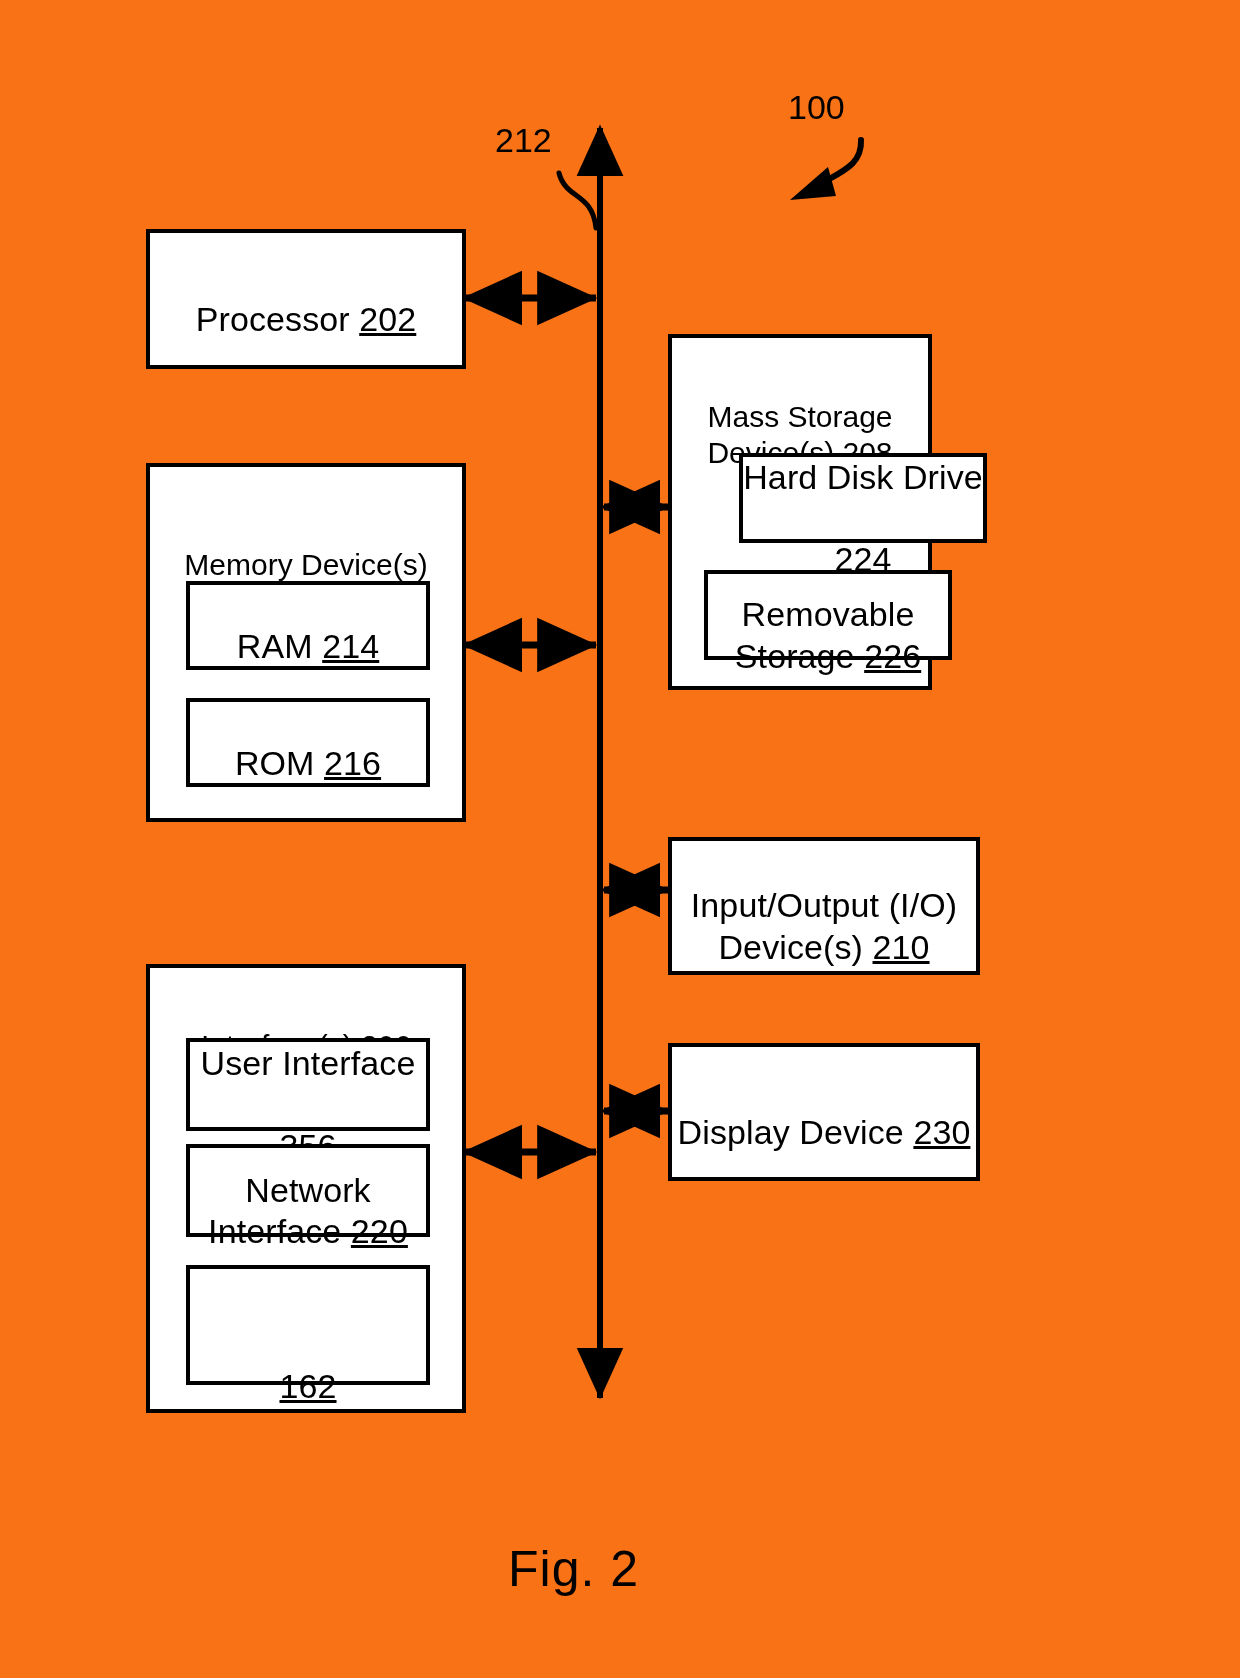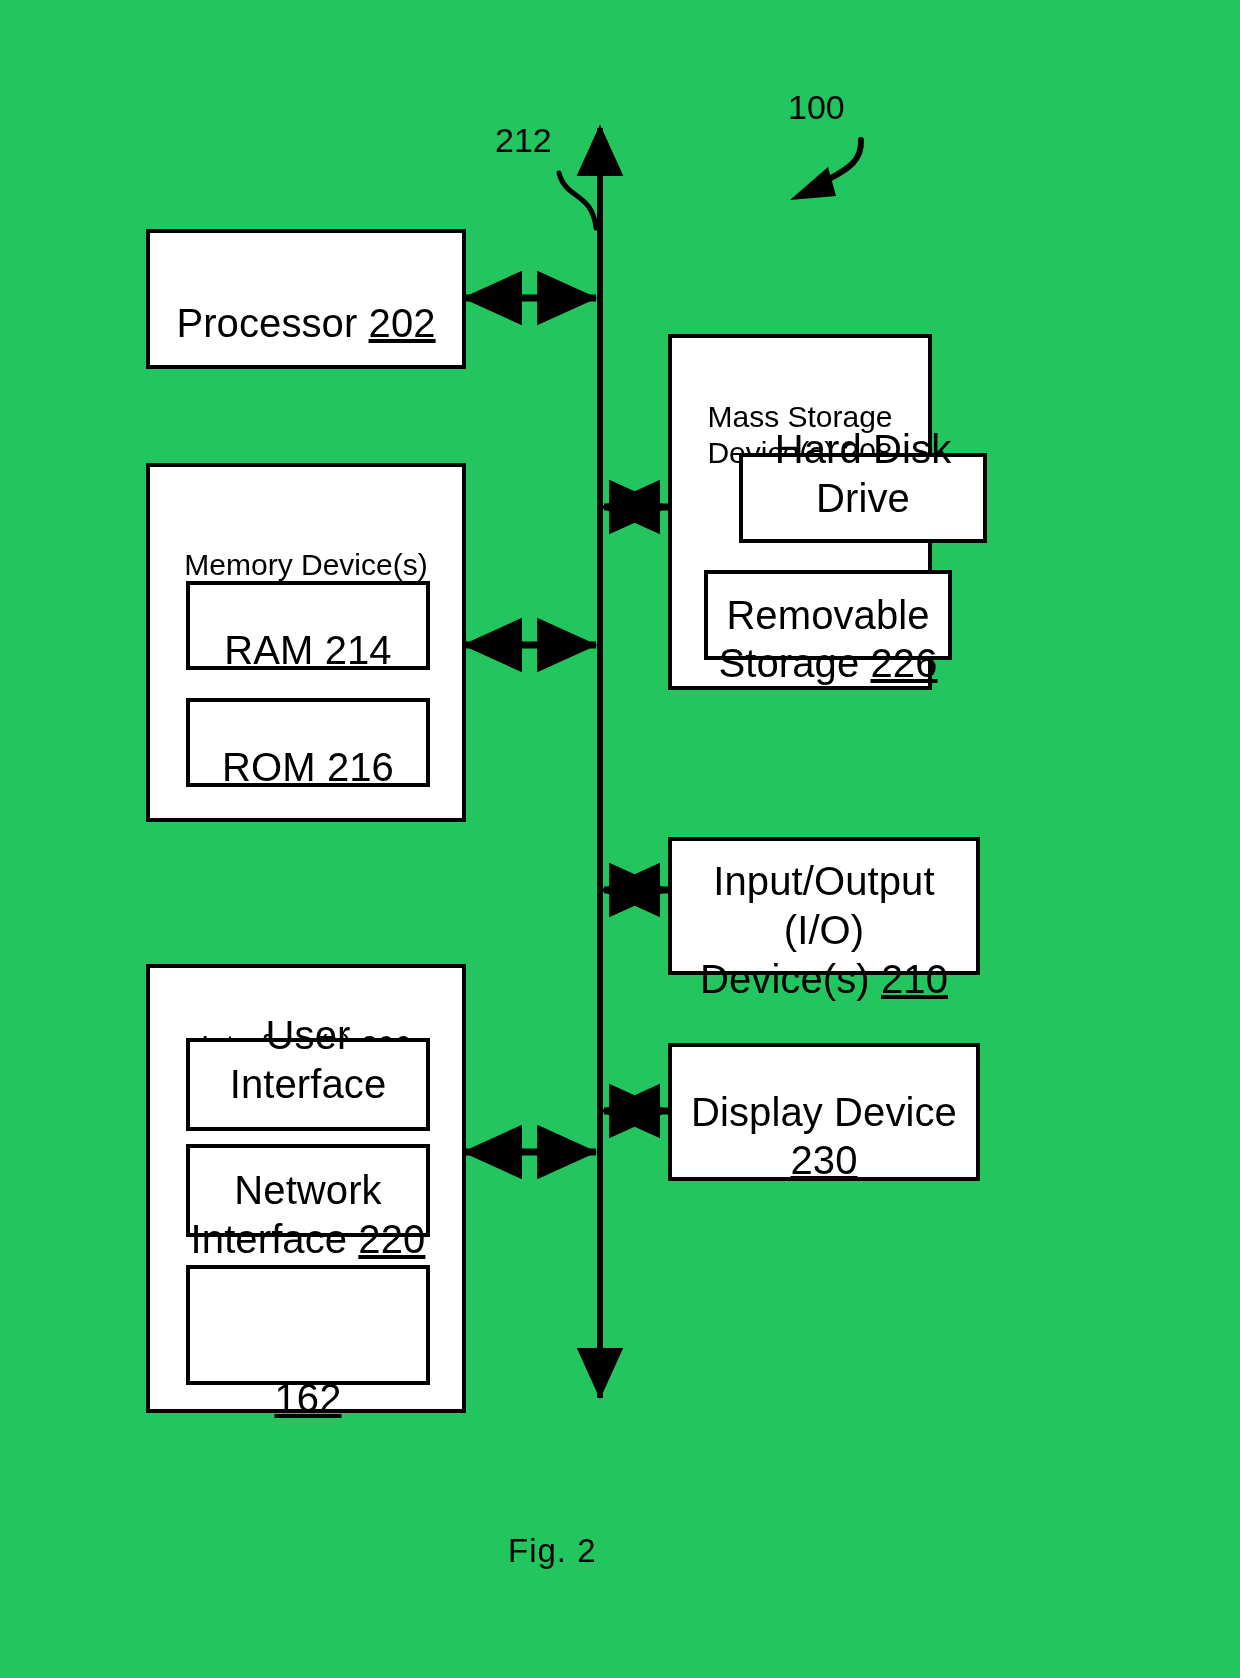--- a/index.html
+++ b/index.html
@@ -9,40 +9,40 @@
     background: #ffffff;
   }
   body {
     font-family: "Liberation Sans", sans-serif;
     color: #000000;
   }
   #canvas {
     position: relative;
     width: 1240px;
     height: 1678px;
-    background: #22c55e;
+    background: #f97316;
     overflow: hidden;
   }
   .box {
     position: absolute;
     box-sizing: border-box;
     border: 4px solid #000000;
     background: #ffffff;
     display: flex;
     flex-direction: column;
     align-items: center;
     justify-content: center;
     text-align: center;
     line-height: 1.22;
   }
   .box-inner {
     border-width: 4px;
   }
   .label {
-    font-size: 40px;
+    font-size: 34px;
     letter-spacing: 0.1px;
     white-space: pre-line;
   }
   .grouplabel {
     position: absolute;
     left: 0;
     right: 0;
     text-align: center;
     font-size: 30px;
     line-height: 1.2;
@@ -52,23 +52,24 @@
     text-decoration: underline;
     text-underline-offset: 2px;
   }
   .ref {
     position: absolute;
     font-size: 34px;
     line-height: 1;
   }
   .caption {
     position: absolute;
-    font-size: 33px;
+    font-size: 50px;
     line-height: 1;
     letter-spacing: 1px;
+    margin-top: 10px;
   }
   svg.overlay {
     position: absolute;
     left: 0;
     top: 0;
     width: 1240px;
     height: 1678px;
     pointer-events: none;
   }
 </style>

